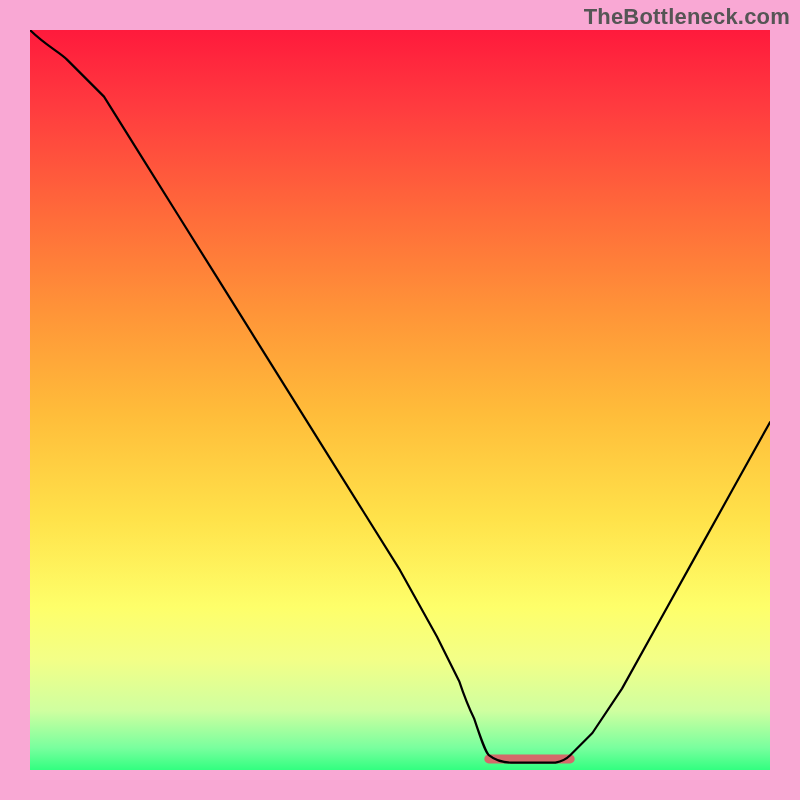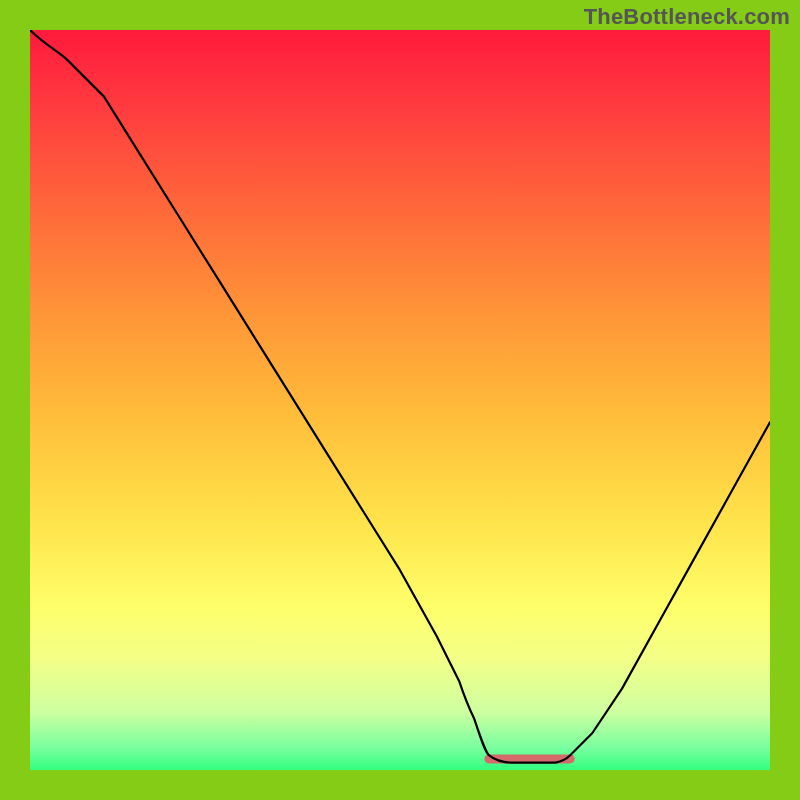--- a/index.html
+++ b/index.html
@@ -8,21 +8,21 @@
     width: 800px;
     height: 800px;
     background: #000;
     overflow: hidden;
     font-family: Arial, Helvetica, sans-serif;
   }
   .frame {
     position: relative;
     width: 800px;
     height: 800px;
-    background: #84cc16;
+    background: #f9a8d4;
   }
   .watermark {
     position: absolute;
     top: 4px;
     right: 10px;
     color: #555;
     font-size: 22px;
     font-weight: 600;
     letter-spacing: 0.2px;
     z-index: 5;

